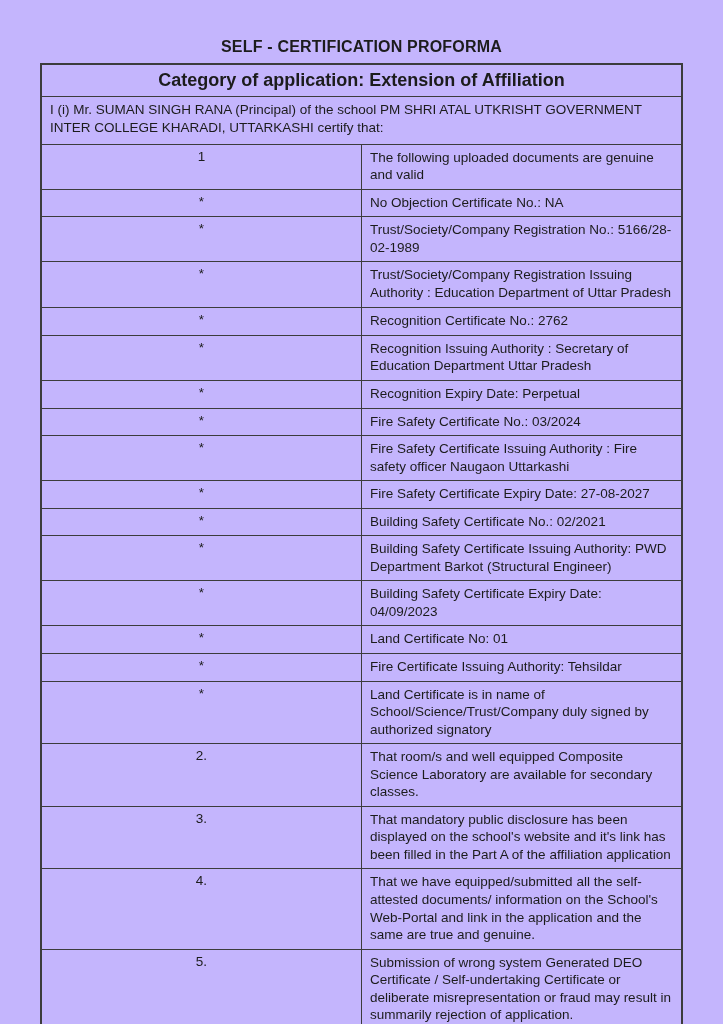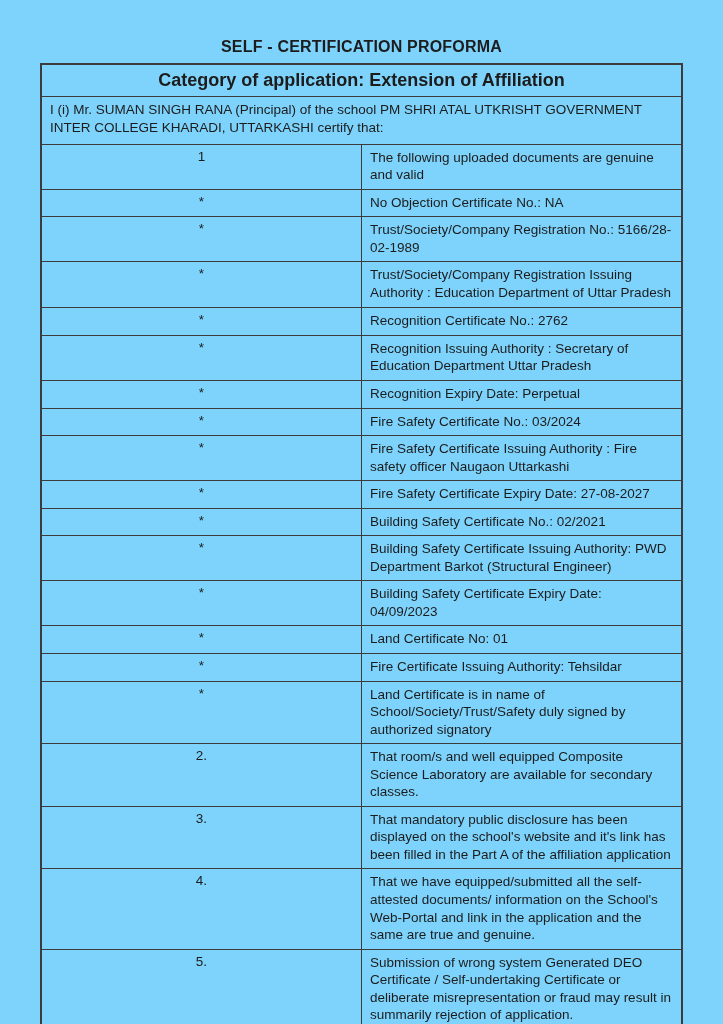--- a/index.html
+++ b/index.html
@@ -1,18 +1,18 @@
 <!DOCTYPE html>
 <html><head>
 <meta charset="utf-8">
 <style>
   html,body { margin:0; padding:0; background:#ffffff; }
   .page {
     position:relative; width:723px; height:1024px;
-    background:#7dd3fc; overflow:hidden;
+    background:#c4b5fd; overflow:hidden;
     font-family:"Liberation Sans", sans-serif; color:#1c1c1c;
   }
   .doc-title {
     margin:0; padding-top:38px; padding-bottom:7px;
     font-size:16px; font-weight:bold; text-align:center; letter-spacing:.2px;
   }
   table.proforma {
     border-collapse:collapse; table-layout:fixed;
     margin-left:40px; width:643px;
     border:2px solid #3c3c3c;
@@ -95,21 +95,21 @@
         <tr>
           <td class="num">*</td>
           <td class="txt">Land Certificate No: 01</td>
         </tr>
         <tr>
           <td class="num">*</td>
           <td class="txt">Fire Certificate Issuing Authority:  Tehsildar</td>
         </tr>
         <tr>
           <td class="num">*</td>
-          <td class="txt">Land Certificate is in name of School/Society/Trust/Safety duly signed by authorized signatory</td>
+          <td class="txt">Land Certificate is in name of School/Science/Trust/Company duly signed by authorized signatory</td>
         </tr>
         <tr>
           <td class="num">2.</td>
           <td class="txt">That room/s and well equipped Composite Science Laboratory are available for secondary classes.</td>
         </tr>
         <tr>
           <td class="num">3.</td>
           <td class="txt">That mandatory public disclosure has been displayed on the school's website and it's link has been filled in the Part A of the affiliation application</td>
         </tr>
         <tr>

